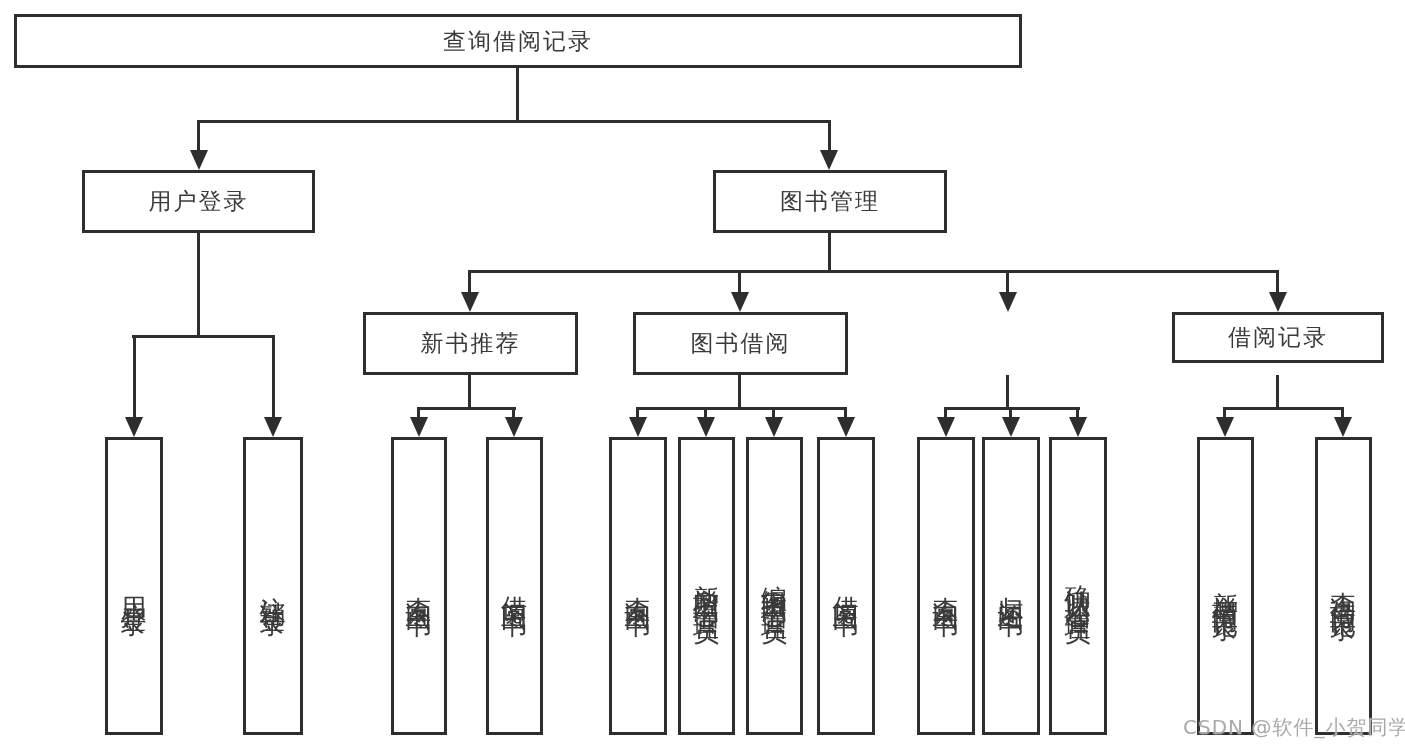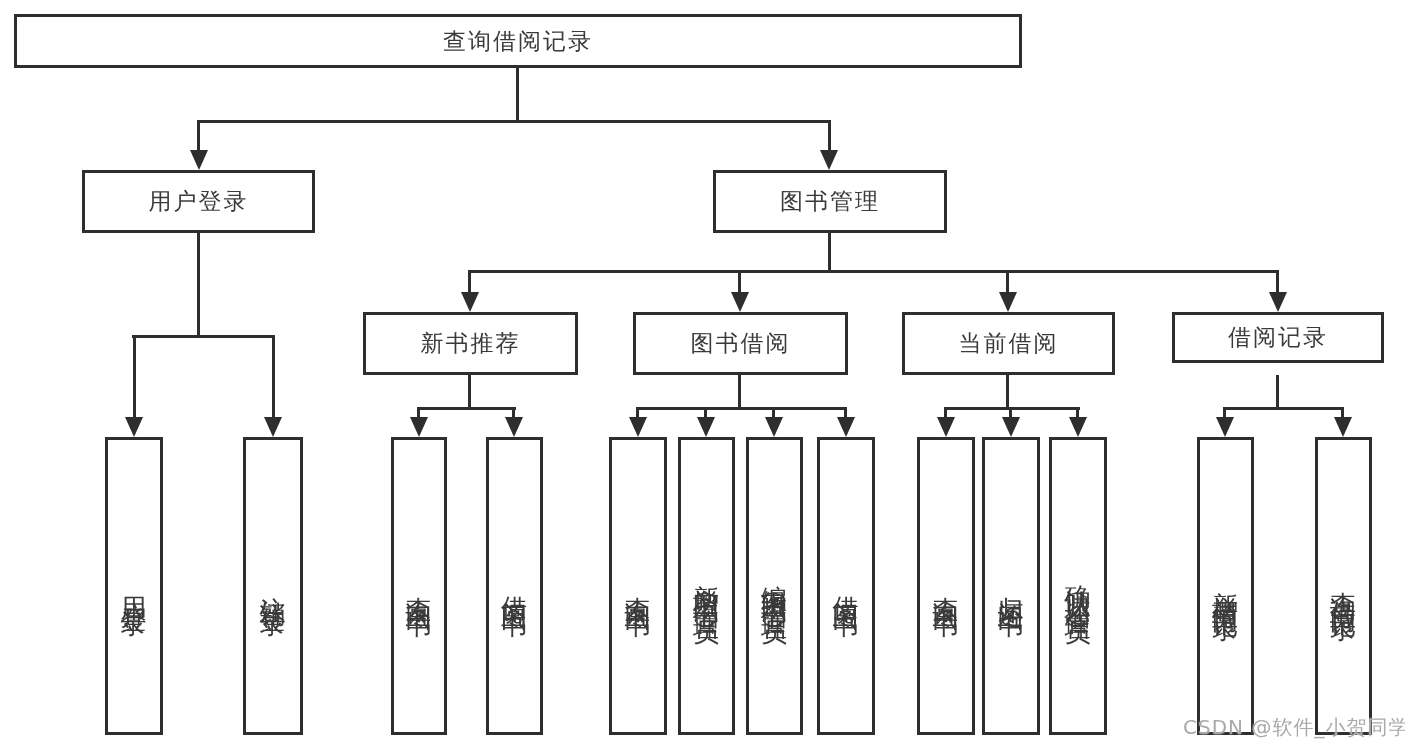--- a/index.html
+++ b/index.html
@@ -80,23 +80,20 @@
   <div class="tri" style="left:999px;top:292px"></div>
   <div class="line" style="left:1276px;top:270px;width:3px;height:22px"></div>
   <div class="tri" style="left:1269px;top:292px"></div>
 
   <div class="box hbox" style="left:363px;top:312px;width:215px;height:63px">
     <span>新书推荐</span>
   </div>
   <div class="box hbox" style="left:633px;top:312px;width:215px;height:63px">
     <span>图书借阅</span>
   </div>
-  <div class="box hbox" style="left:902px;top:312px;width:213px;height:63px">
-    <span>当前借阅</span>
-  </div>
   <div class="box hbox" style="left:1172px;top:312px;width:212px;height:51px">
     <span>借阅记录</span>
   </div>
 
   <div class="line" style="left:468px;top:375px;width:3px;height:32px"></div>
   <div class="line" style="left:417px;top:407px;width:99px;height:3px"></div>
   <div class="line" style="left:417px;top:407px;width:3px;height:10px"></div>
   <div class="tri" style="left:410px;top:417px"></div>
   <div class="line" style="left:512px;top:407px;width:3px;height:10px"></div>
   <div class="tri" style="left:505px;top:417px"></div>

